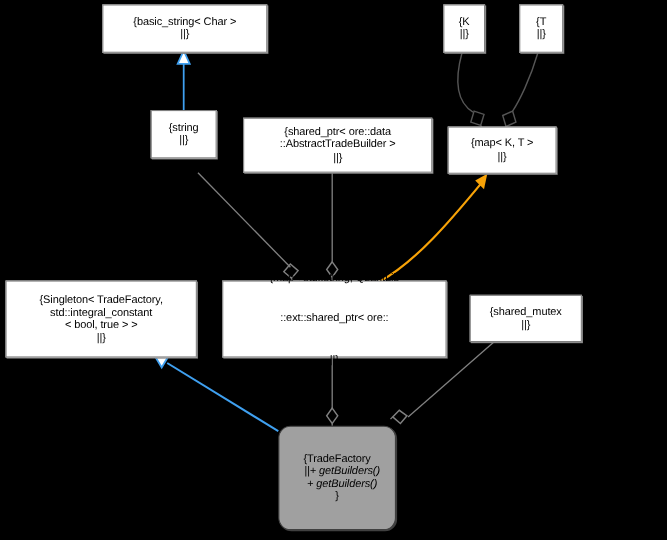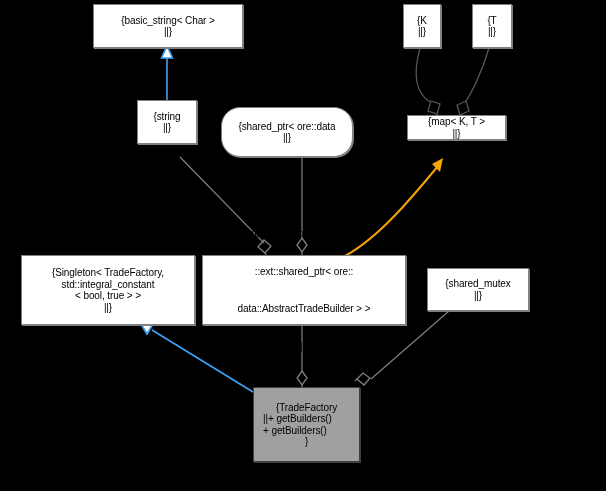--- a/index.html
+++ b/index.html
@@ -43,24 +43,25 @@
   .node.highlight {
     background: #a0a0a0;
     border: 1px solid #404040;
     box-shadow: 1px 1px 0 0 #404040;
   }
   .node .line {
     white-space: pre;
     display: block;
   }
   .node .members {
-    text-align: left;
+    text-align: center;
     width: 100%;
     padding-left: 9px;
     box-sizing: border-box;
+    font-style: italic;
   }
 </style>
 </head>
 <body>
 
 <div id="canvas">
 
   <svg class="edges" viewBox="0 0 606 491">
 
     <g>
@@ -128,49 +129,49 @@
   <div class="node" id="n-t" style="left: 472px; top: 4px; width: 40px; height: 44px;">
     <span class="line">{T</span>
     <span class="line">||}</span>
   </div>
 
   <div class="node" id="n-string" style="left: 137px; top: 100px; width: 60px; height: 44px;">
     <span class="line">{string</span>
     <span class="line">||}</span>
   </div>
 
-  <div class="node" id="n-shared-ptr" style="left: 221px; top: 107px; width: 132px; height: 50px; border-radius: 19px;">
+  <div class="node" id="n-shared-ptr" style="left: 221px; top: 107px; width: 172px; height: 50px;">
     <span class="line">{shared_ptr&lt; ore::data</span>
+    <span class="line">::AbstractTradeBuilder &gt;</span>
     <span class="line">||}</span>
   </div>
 
-  <div class="node" id="n-map-kt" style="left: 407px; top: 115px; width: 99px; height: 25px;">
+  <div class="node" id="n-map-kt" style="left: 407px; top: 115px; width: 99px; height: 43px;">
     <span class="line">{map&lt; K, T &gt;</span>
     <span class="line">||}</span>
   </div>
 
-  <div class="node" id="n-singleton" style="left: 5px; top: 255px; width: 174px; height: 70px; margin-left: 16px;">
+  <div class="node" id="n-singleton" style="left: 5px; top: 255px; width: 174px; height: 70px;">
     <span class="line">{Singleton&lt; TradeFactory,</span>
     <span class="line">std::integral_constant</span>
     <span class="line">&lt; bool, true &gt; &gt;</span>
     <span class="line">||}</span>
   </div>
 
   <div class="node" id="n-map-builders" style="left: 202px; top: 255px; width: 204px; height: 70px; gap: 26px;">
     <span class="line">{map&lt; std::string, QuantLib</span>
     <span class="line">::ext::shared_ptr&lt; ore::</span>
-    <span class="line">data::AbstractTradeBuilder &gt; &gt;</span>
     <span class="line">||}</span>
   </div>
 
   <div class="node" id="n-shared-mutex" style="left: 427px; top: 268px; width: 102px; height: 43px;">
     <span class="line">{shared_mutex</span>
     <span class="line">||}</span>
   </div>
 
-  <div class="node highlight" id="n-trade-factory" style="left: 253px; top: 387px; width: 107px; height: 75px;">
+  <div class="node highlight" id="n-trade-factory" style="left: 253px; top: 387px; width: 107px; height: 95px; border-radius: 11px;">
     <span class="line">{TradeFactory</span>
     <span class="line members">||+ getBuilders()</span>
     <span class="line members">+ getBuilders()</span>
     <span class="line">}</span>
   </div>
 
 </div>
 
 </body></html>

